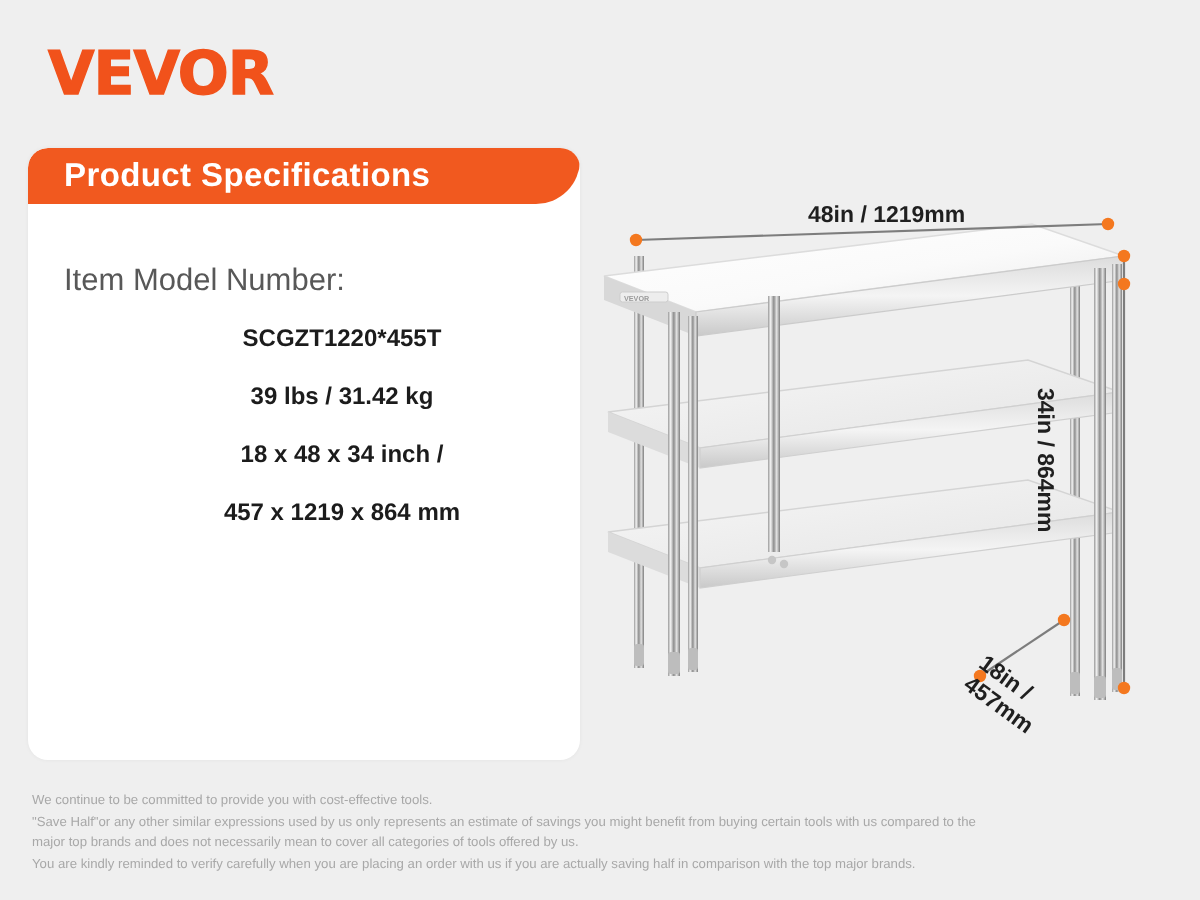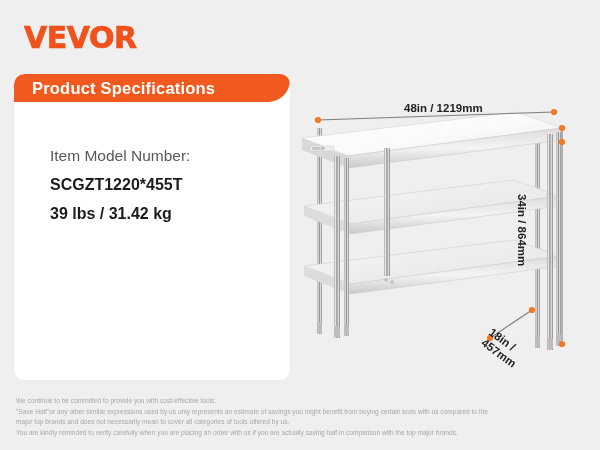--- a/index.html
+++ b/index.html
@@ -30,30 +30,31 @@
     border-top-left-radius:10px;
     border-bottom-right-radius:22px;
     box-sizing:border-box;
     display:flex;align-items:center;
   }
   .card-header-title{
     color:#ffffff;font-size:16.5px;font-weight:bold;
     padding-left:18px;letter-spacing:.2px;
   }
   .spec-list{
-    position:absolute;left:0;top:67px;width:314px;
-    padding:0 36px;box-sizing:border-box;
+    position:absolute;left:0;top:52px;width:314px;
+    padding:0 18px;box-sizing:border-box;
   }
   .spec-label{
     color:#585858;font-size:15.5px;line-height:29px;
     white-space:nowrap;
   }
   .spec-value{
-    color:#1c1c1c;font-size:16px;font-weight:bold;line-height:29px;
-    white-space:nowrap;
+    color:#1c1c1c;font-size:12px;font-weight:bold;line-height:29px;
+    white-space:nowrap;
+    text-align:center;
   }
   
   .product{
     position:absolute;left:292px;top:82px;width:300px;height:300px;margin-top:16px;
   }
   .product svg{display:block;}
   .dim-dot{fill:#f4781f;}
   .dim-line{stroke:#7d7d7d;stroke-width:1.1;}
   .dim-text{
     position:absolute;
@@ -86,20 +87,22 @@
 <div class="brand">VEVOR</div>
 
 <div class="card">
   <div class="card-header">
     <span class="card-header-title">Product Specifications</span>
   </div>
   <div class="spec-list">
     <div class="spec-label">Item Model Number:</div>
     <div class="spec-value">SCGZT1220*455T</div>
     <div class="spec-value">39 lbs / 31.42 kg</div>
+    <div class="spec-value">18 x 48 x 34 inch /</div>
+    <div class="spec-value">457 x 1219 x 864 mm</div>
   </div>
 </div>
 
 <div class="product">
   <svg width="300" height="300" viewBox="0 0 300 300">
     <defs>
       <linearGradient id="topSurf" x1="0" y1="0" x2="1" y2="1">
         <stop offset="0%" stop-color="#ffffff"></stop>
         <stop offset="55%" stop-color="#fafafa"></stop>
         <stop offset="100%" stop-color="#e9e9e9"></stop>

